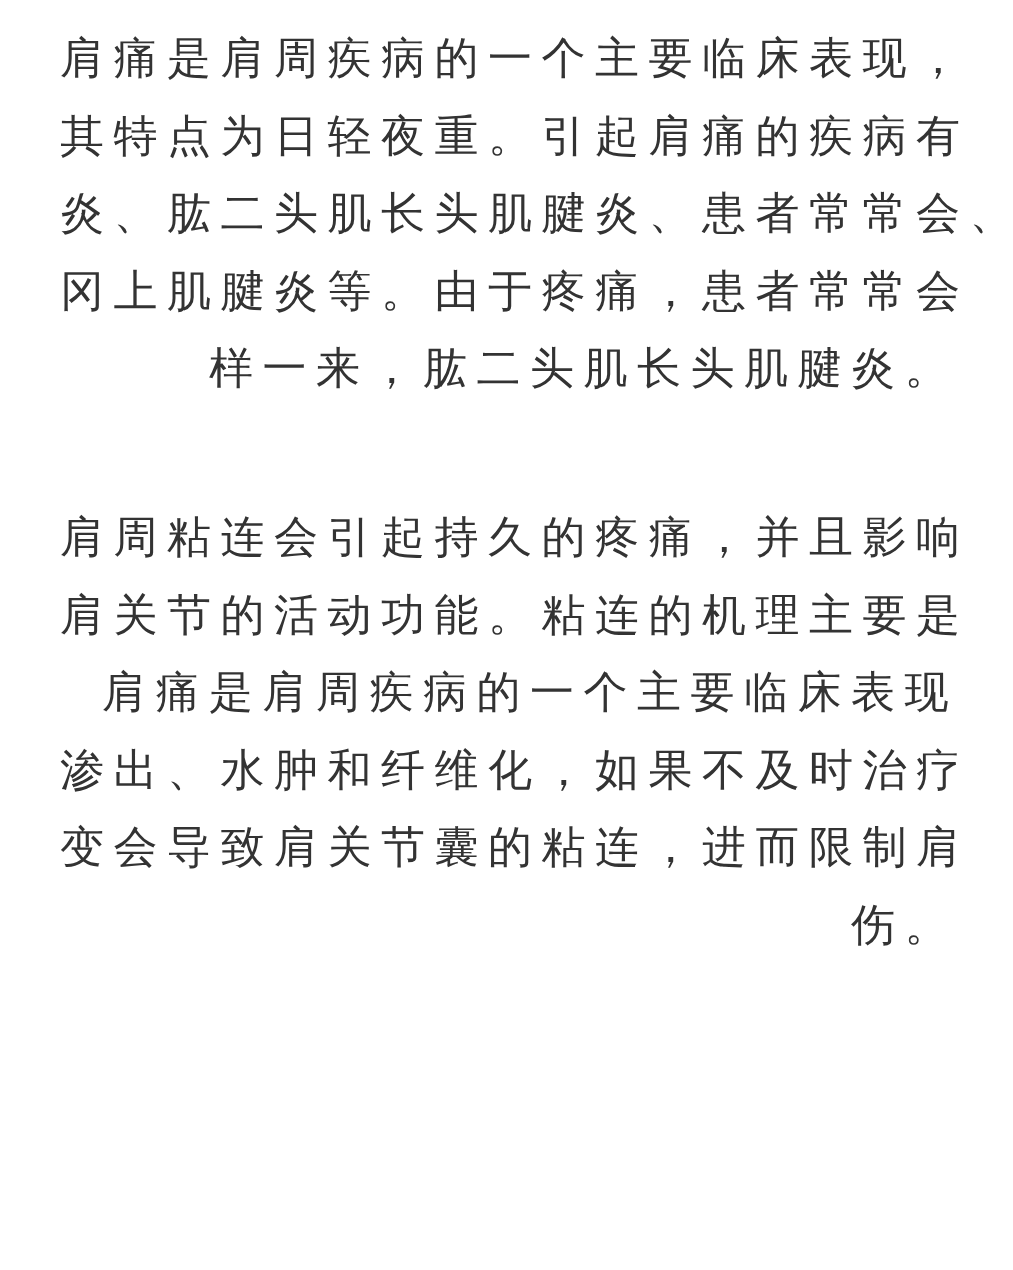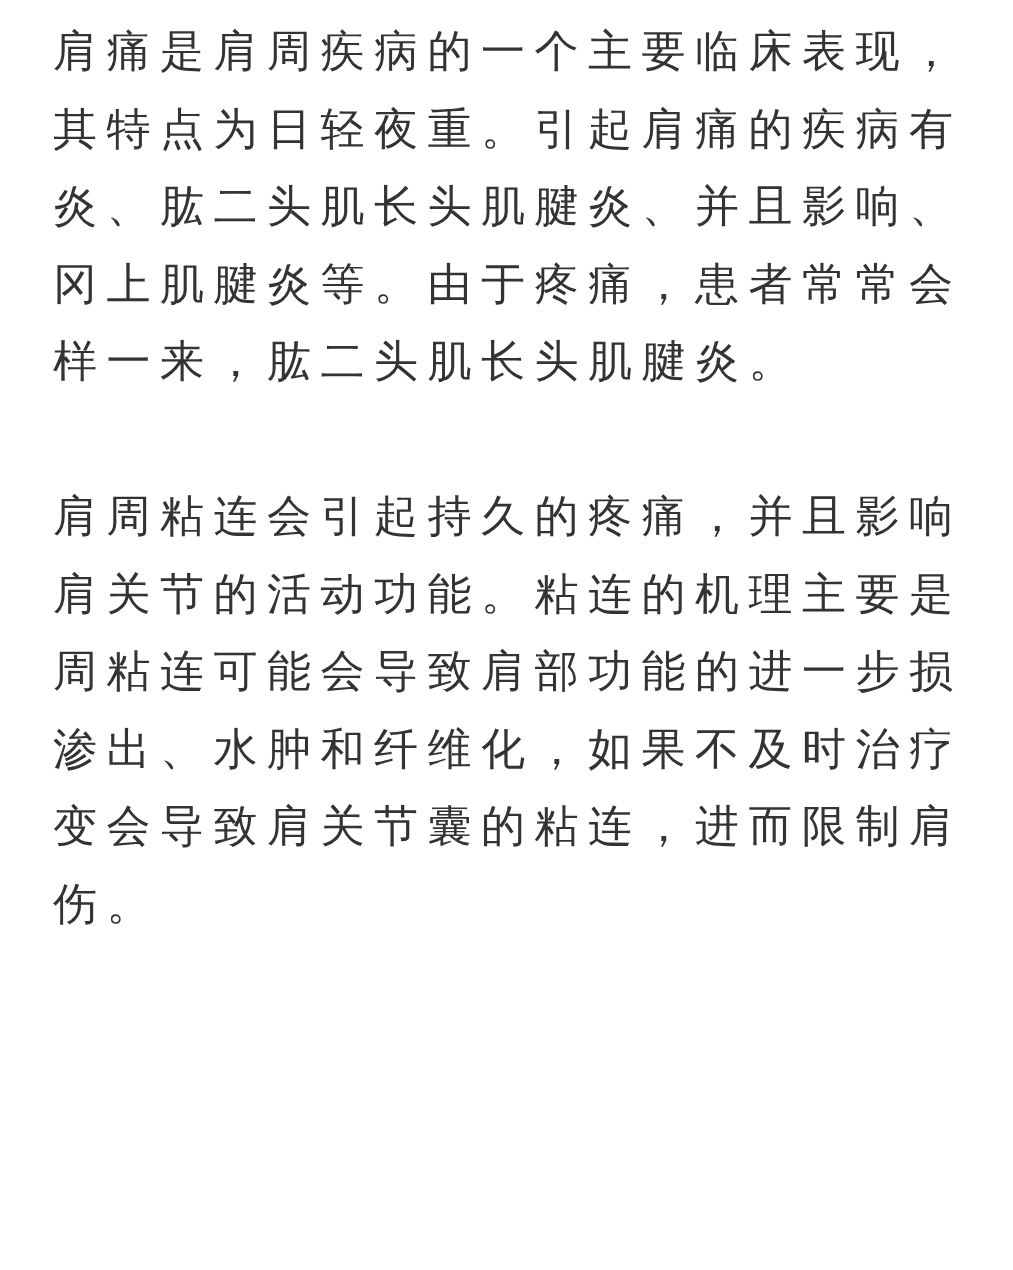--- a/index.html
+++ b/index.html
@@ -18,45 +18,46 @@
       left: 53px;
       top: 12px;
       width: 912px;
       color: #333333;
       font-family: "DejaVu Sans", "Liberation Sans", sans-serif;
       font-size: 44px;
       line-height: 77.5px;
       letter-spacing: 9.5px;
     }
     .para {
-      margin: 0;
+      margin: 7px;
       padding: 0;
       white-space: nowrap;
+      text-align: right;
     }
     .line {
       display: block;
       height: 77.5px;
     }
     .gap {
       height: 77.5px;
     }
   </style>
 </head>
 <body>
 
 <div class="article">
   <div class="para">
     <span class="line">肩痛是肩周疾病的一个主要临床表现，</span>
     <span class="line">其特点为日轻夜重。引起肩痛的疾病有</span>
-    <span class="line">炎、肱二头肌长头肌腱炎、并且影响、</span>
+    <span class="line">炎、肱二头肌长头肌腱炎、患者常常会、</span>
     <span class="line">冈上肌腱炎等。由于疼痛，患者常常会</span>
     <span class="line">样一来，肱二头肌长头肌腱炎。</span>
   </div>
   <div class="gap"></div>
   <div class="para">
     <span class="line">肩周粘连会引起持久的疼痛，并且影响</span>
     <span class="line">肩关节的活动功能。粘连的机理主要是</span>
-    <span class="line">周粘连可能会导致肩部功能的进一步损</span>
+    <span class="line">肩痛是肩周疾病的一个主要临床表现</span>
     <span class="line">渗出、水肿和纤维化，如果不及时治疗</span>
     <span class="line">变会导致肩关节囊的粘连，进而限制肩</span>
     <span class="line">伤。</span>
   </div>
 </div>
 
 </body></html>

